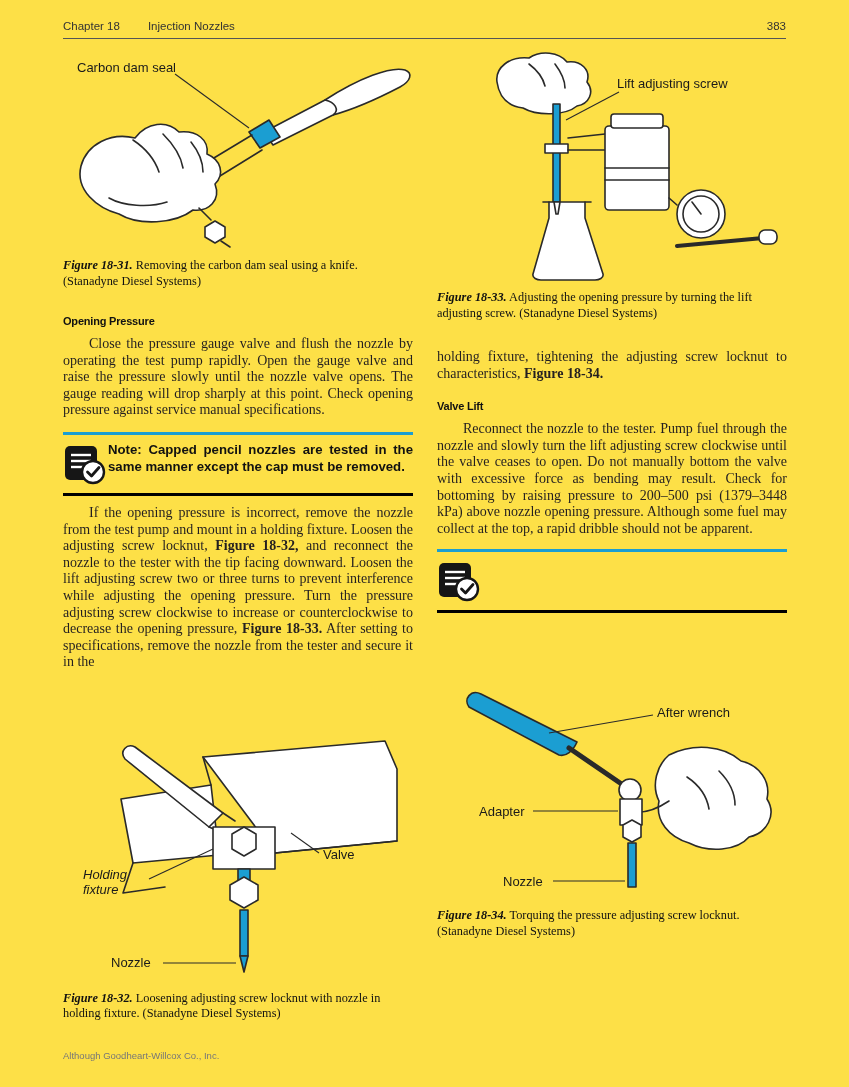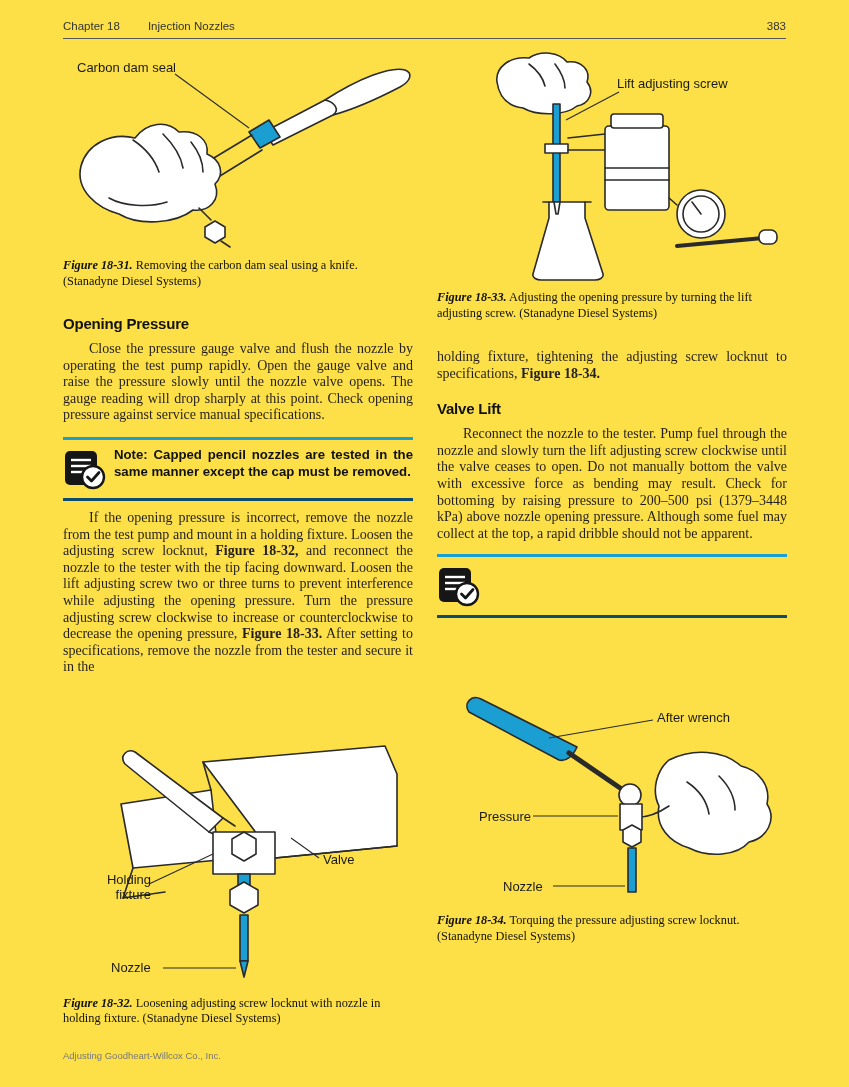--- a/index.html
+++ b/index.html
@@ -19,51 +19,51 @@
   .footer {
     position:absolute; left:63px; bottom:26px;
     font-family:"Liberation Sans", sans-serif; font-size:9.5px; color:#777;
   }
   
   .col { position:absolute; top:48px; width:350px; }
   .col-left  { left:63px; }
   .col-right { left:437px; }
   
   h2 {
-    font-family:"Liberation Sans", sans-serif; font-size:15px; font-weight:bold;
+    font-family:"Liberation Sans", sans-serif; font-size:11px; font-weight:bold;
     color:#111; margin:0; letter-spacing:-0.2px;
   }
   p.body {
     font-size:14px; line-height:16.6px; text-align:justify; margin:0;
   }
   .indent { text-indent:26px; }
   .ref { font-weight:bold; }
   .caption {
     font-family:Liberation Serif, serif; font-size:12.3px; line-height:15.5px;
     color:#111; margin-top:8px;
   }
   .caption .fignum { font-weight:bold; font-style:italic; }
   
   .note {
-    border-top:3px solid #1b9ed2; border-bottom:3px solid #0c4a6e;
-    padding:7px 0; display:flex; gap:7px; align-items:flex-start;
+    border-top:3px solid #1b9ed2; border-bottom:3px solid #000000;
+    padding:7px 0; display:flex; gap:1px; align-items:flex-start;
   }
   .note-icon { width:44px; height:44px; flex:none; }
   .note-text {
     flex:1; font-family:"Liberation Sans", sans-serif; font-weight:bold;
     font-size:13.2px; line-height:16.6px; text-align:justify; color:#111;
   }
   
   .figure { position:relative; width:350px; }
   .figure svg { position:absolute; left:0; top:0; width:100%; height:100%; }
   .fig-label {
     position:absolute; font-family:"Liberation Sans", sans-serif;
     font-size:13px; color:#1a1a1a; white-space:nowrap;
   }
-  .fig-label.wrap { white-space:pre-line; text-align:right; } 
+  .fig-label.wrap { white-space:pre-line; text-align:left;font-style:italic; } 
 </style>
 </head>
 <body>
 
 <div class="page">
 
   <div class="runhead">
     <span class="left-group">
       <span>Chapter 18</span>
       <span>Injection Nozzles</span>
@@ -200,21 +200,21 @@
         </g>
         <line x1="182" y1="44" x2="129" y2="72" stroke="#2a2a2a" stroke-width="1.1"></line>
       </svg>
       <div class="fig-label" style="left:180px; top:28px;">Lift adjusting screw</div>
     </div>
     <div class="caption">
       <span class="fignum">Figure 18-33.</span>
       <span>Adjusting the opening pressure by turning the lift adjusting screw. (Stanadyne Diesel Systems)</span>
     </div>
 
-    <p class="body" style="margin-top:28px;"><span>holding fixture, tightening the adjusting screw locknut to specifications, </span><span class="ref">Figure 18-34.</span></p>
+    <p class="body" style="margin-top:28px;"><span>holding fixture, tightening the adjusting screw locknut to characteristics, </span><span class="ref">Figure 18-34.</span></p>
 
     <h2 style="margin-top:18px;">Valve Lift</h2>
 
     <p class="body indent" style="margin-top:9px;">Reconnect the nozzle to the tester. Pump fuel through the nozzle and slowly turn the lift adjusting screw clockwise until the valve ceases to open. Do not manually bottom the valve with excessive force as bending may result. Check for bottoming by raising pressure to 200–500 psi (1379–3448 kPa) above nozzle opening pressure. Although some fuel may collect at the top, a rapid dribble should not be apparent.</p>
 
     <div class="note" style="margin-top:12px;">
       <svg class="note-icon" viewBox="0 0 44 44">
         <rect x="2" y="4" width="32" height="34" rx="5" fill="#161616"></rect>
         <line x1="8" y1="13" x2="28" y2="13" stroke="#fff" stroke-width="2.4"></line>
         <line x1="8" y1="19" x2="28" y2="19" stroke="#fff" stroke-width="2.4"></line>
@@ -241,25 +241,25 @@
           <rect x="183" y="114" width="22" height="26" fill="#fff"></rect>
 
           <path d="M186 140 l9 -5 l9 5 l0 12 l-9 5 l-9 -5 Z" fill="#fff"></path>
           <rect x="191" y="158" width="8" height="44" fill="#1b9ed2"></rect>
         </g>
         <line x1="216" y1="30" x2="112" y2="48" stroke="#2a2a2a" stroke-width="1.1"></line>
         <line x1="96" y1="126" x2="181" y2="126" stroke="#2a2a2a" stroke-width="1.1"></line>
         <line x1="116" y1="196" x2="188" y2="196" stroke="#2a2a2a" stroke-width="1.1"></line>
       </svg>
       <div class="fig-label" style="left:220px; top:20px;">After wrench</div>
-      <div class="fig-label" style="left:42px; top:119px;">Pressure</div>
+      <div class="fig-label" style="left:42px; top:119px;">Adapter</div>
       <div class="fig-label" style="left:66px; top:189px;">Nozzle</div>
     </div>
     <div class="caption">
       <span class="fignum">Figure 18-34.</span>
       <span>Torquing the pressure adjusting screw locknut. (Stanadyne Diesel Systems)</span>
     </div>
 
   </div>
 
-  <div class="footer">Adjusting Goodheart-Willcox Co., Inc.</div>
+  <div class="footer">Although Goodheart-Willcox Co., Inc.</div>
 
 </div>
 
 </body></html>

